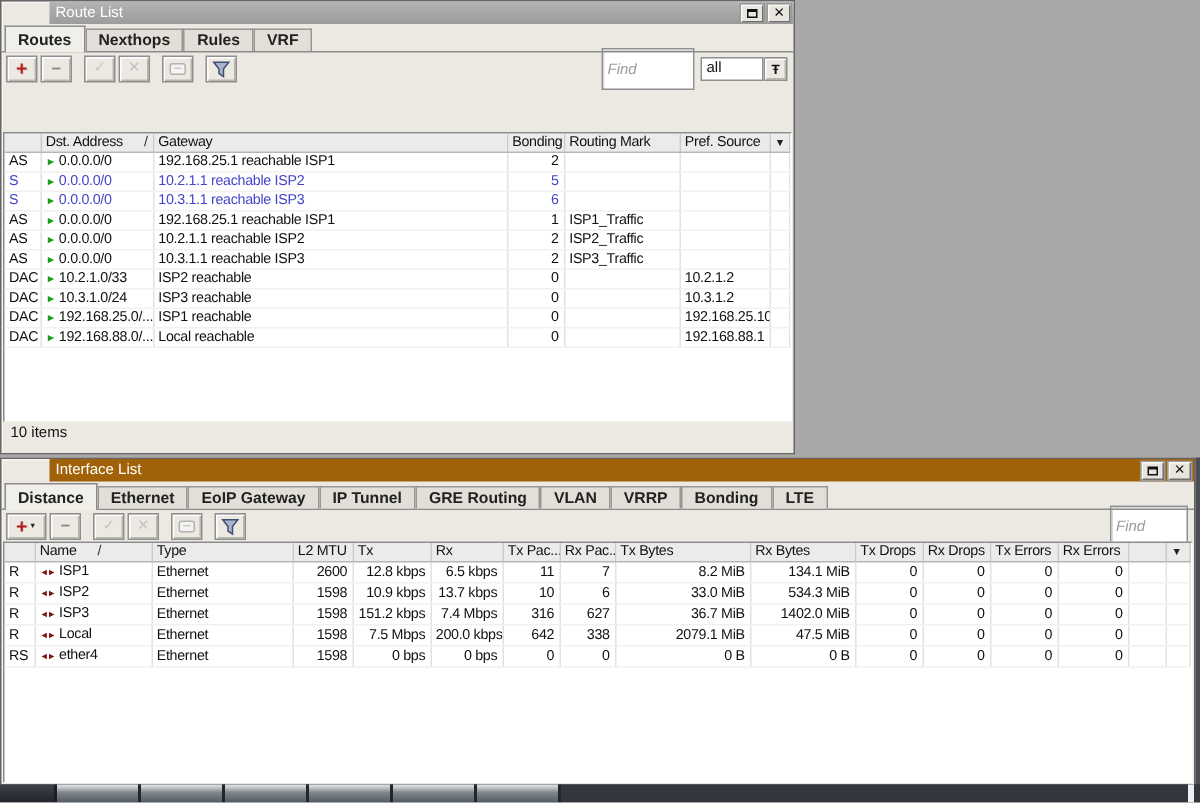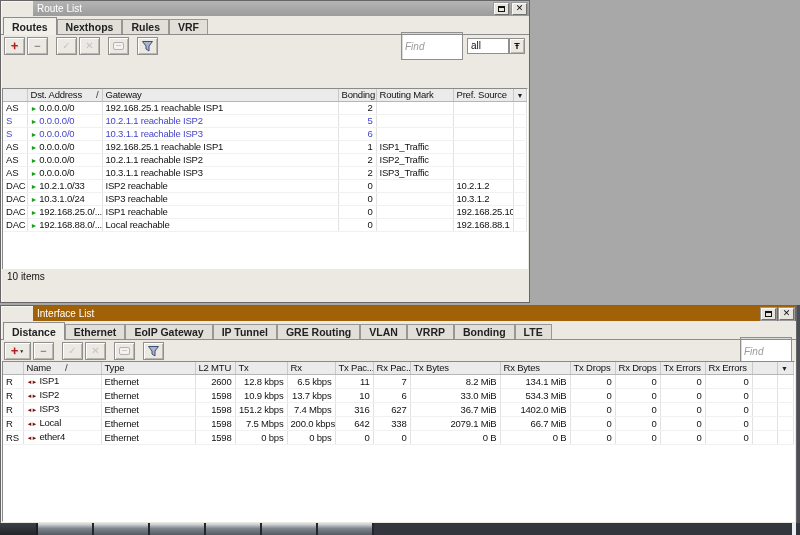--- a/index.html
+++ b/index.html
@@ -44,21 +44,21 @@
   table.grid th { background:#ebebeb; font-weight:normal; text-align:left; font-size:9.5px; letter-spacing:-0.2px; height:12px; padding:0 3px; border-right:1px solid #c9c9c9; border-bottom:1px solid #b6b6b6; white-space:nowrap; overflow:hidden; }
   table.grid td { height:11px; font-size:9.5px; letter-spacing:-0.2px; line-height:11px; padding:0 3px; border-right:1px solid #e2e2e2; border-bottom:1px solid #f1f1f1; white-space:nowrap; overflow:hidden; }
   td.num, th.num { text-align:right; }
   tr.inactive td { color:#4545cc; }
   .sort { margin-left:14px; color:#333; }
   .dd-glyph { font-size:7px; color:#222; }
   th.c-dd { text-align:center; padding:0; }
   .rflag { color:#18a018; font-size:7px; margin-right:2px; }
   .eth-icon { color:#7c1414; font-size:6px; letter-spacing:-1px; margin-right:3px; }
 
-  .statusbar { position:absolute; left:1px; right:1px; bottom:1px; height:32px; font-size:10px; padding:2px 5px; background:#ece9e3; }
+  .statusbar { position:absolute; left:1px; right:1px; bottom:1px; height:20px; font-size:10px; padding:2px 5px; background:#ece9e3; }
 
   
   .route-win { left:0; top:0; width:530px; height:303px; z-index:1; }
   .route-win .table-wrap { top:56px; bottom:17px;margin-top:31px; }
   .iface-win { left:0; top:305px; width:797px; height:219px; z-index:2; }
   .iface-win .table-wrap { top:55px; bottom:1px; }
   .iface-win .find { width:52px; }
 
   
   col.rc-flags{width:24px} col.rc-dst{width:75px} col.rc-gw{width:236px} col.rc-dist{width:38px} col.rc-mark{width:77px} col.rc-pref{width:60px} col.rc-dd{width:auto}
@@ -444,21 +444,21 @@
             <tr>
               <td>R</td>
               <td><span class="eth-icon">◄►</span><span>Local</span></td>
               <td>Ethernet</td>
               <td class="num">1598</td>
               <td class="num">7.5 Mbps</td>
               <td class="num">200.0 kbps</td>
               <td class="num">642</td>
               <td class="num">338</td>
               <td class="num">2079.1 MiB</td>
-              <td class="num">66.7 MiB</td>
+              <td class="num">47.5 MiB</td>
               <td class="num">0</td>
               <td class="num">0</td>
               <td class="num">0</td>
               <td class="num">0</td>
               <td></td>
               <td></td>
             </tr>
 
             <tr>
               <td>RS</td>

